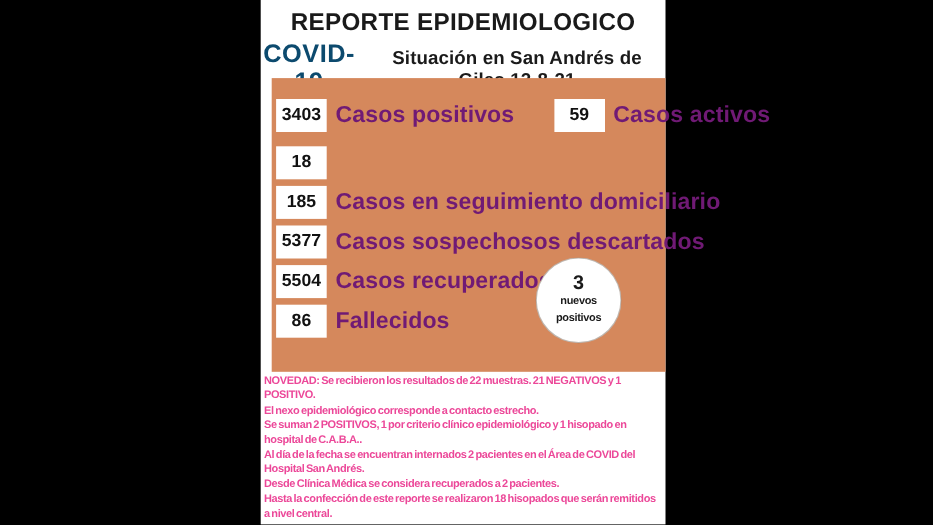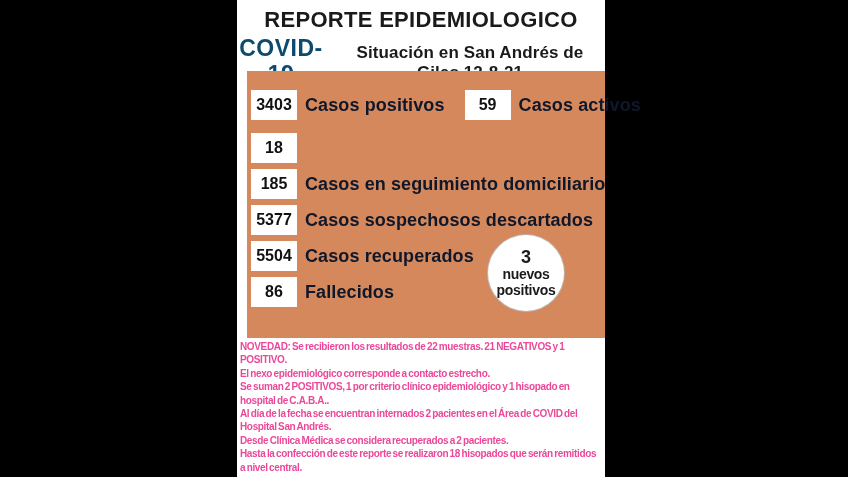--- a/index.html
+++ b/index.html
@@ -71,37 +71,37 @@
     display: flex;
     align-items: center;
     height: 30px;
     margin-bottom: 6px;
   }
   .row-first { margin-bottom: 13px; }
   .group {
     display: flex;
     align-items: center;
   }
-  .group2 { margin-left: 20px; }
+  .group2 { margin-left: 36px; }
   .numbox {
     flex: none;
     width: 46px;
     height: 30px;
     background: #ffffff;
     color: #111111;
     font-size: 16px;
     font-weight: bold;
     display: flex;
     align-items: center;
     justify-content: center;
     margin-right: 8px;
   }
   .rlabel {
-    color: #0f172a;
-    font-size: 18px;
+    color: #701a75;
+    font-size: 21px;
     font-weight: 600;
     white-space: nowrap;
     letter-spacing: 0.1px;
   }
   .badge {
     position: absolute;
     top: 163px;
     right: 40px;
     width: 76px;
     height: 76px;
@@ -114,21 +114,21 @@
     justify-content: center;
     text-align: center;
     color: #1a1a1a;
     font-weight: bold;
   }
   .badge-num {
     font-size: 18px;
     line-height: 18px;
   }
   .badge-line {
-    font-size: 14px;
+    font-size: 10px;
     line-height: 16px;
     letter-spacing: -0.3px;
   }
   
   .notes {
     position: absolute;
     top: 340px;
     left: 3px;
     width: 362px;
     color: #ec4899;

